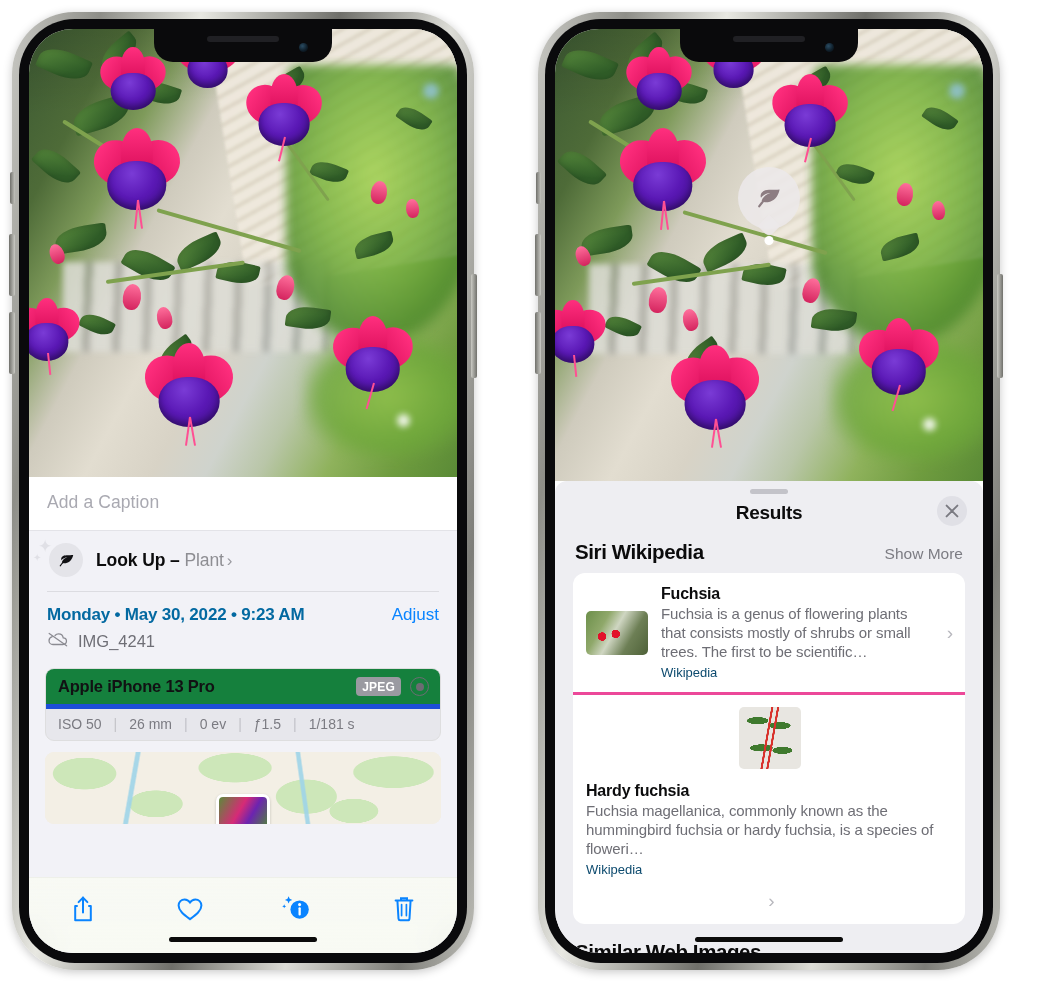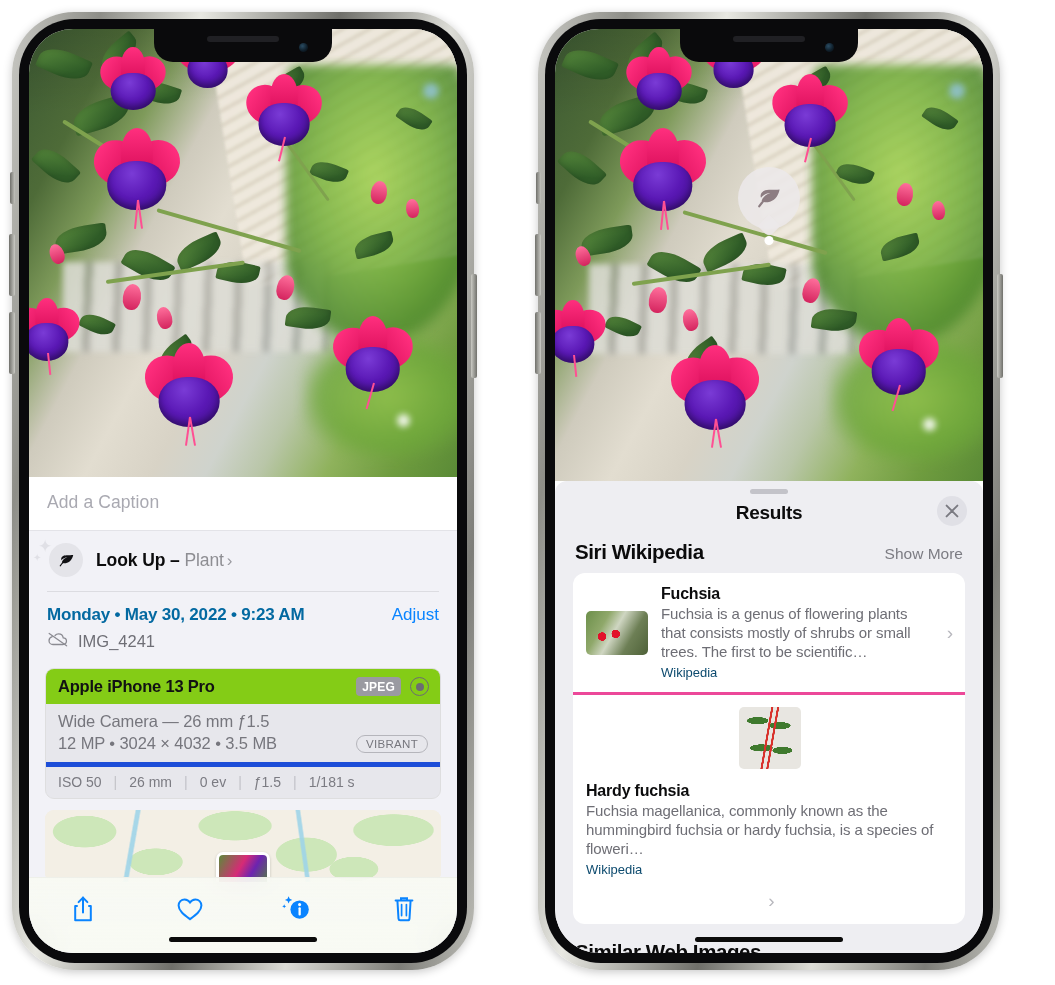--- a/index.html
+++ b/index.html
@@ -187,21 +187,21 @@
   .adjust { font-size: 17px; color: #0a84ff; }
   .meta-file { display: flex; align-items: center; gap: 9px; margin-top: 6px; }
   .meta-file .fname { font-size: 16.5px; color: #6f6f76; }
 
   .camera-card {
     margin: 8px 16px 0 16px; border-radius: 9px; overflow: hidden;
     background: #e7e7ec; border: 1px solid #dededf;
   }
   .cc-head {
     display: flex; align-items: center; justify-content: space-between;
-    padding: 8px 11px 8px 12px; background: #84cc16; gap: 30px;
+    padding: 8px 11px 8px 12px; background: #15803d; gap: 30px;
   }
   .cc-title { font-size: 16.5px; font-weight: 700; color: #111113; letter-spacing: -.2px; }
   .cc-head-right { display: flex; align-items: center; gap: 9px; }
   .pill-jpeg {
     font-size: 12px; font-weight: 700; color: #ffffff; background: #9a9aa1;
     border-radius: 4px; padding: 2.5px 6px 2.5px 6px; letter-spacing: .2px;
   }
   .lens-icon {
     width: 19px; height: 19px; border-radius: 50%;
     border: 1.6px solid #6c6c73; display: flex; align-items: center; justify-content: center;
@@ -526,27 +526,20 @@
         <div class="camera-card">
           <div class="cc-head">
             <div class="cc-title">Apple iPhone 13 Pro</div>
             <div class="cc-head-right">
               <span class="pill-jpeg">JPEG</span>
               <span class="lens-icon">
                   <i></i>
                 </span>
             </div>
           </div>
-          <div class="cc-body">
-            <div class="cc-line">Wide Camera — 26 mm ƒ1.5</div>
-            <div class="cc-line2">
-              <span class="cc-line">12 MP • 3024 × 4032 • 3.5 MB</span>
-              <span class="pill-vibrant">VIBRANT</span>
-            </div>
-          </div>
           <div class="cc-exif">
             <span>ISO 50</span>
             <span class="sep">|</span>
             <span>26 mm</span>
             <span class="sep">|</span>
             <span>0 ev</span>
             <span class="sep">|</span>
             <span>ƒ1.5</span>
             <span class="sep">|</span>
             <span>1/181 s</span>

